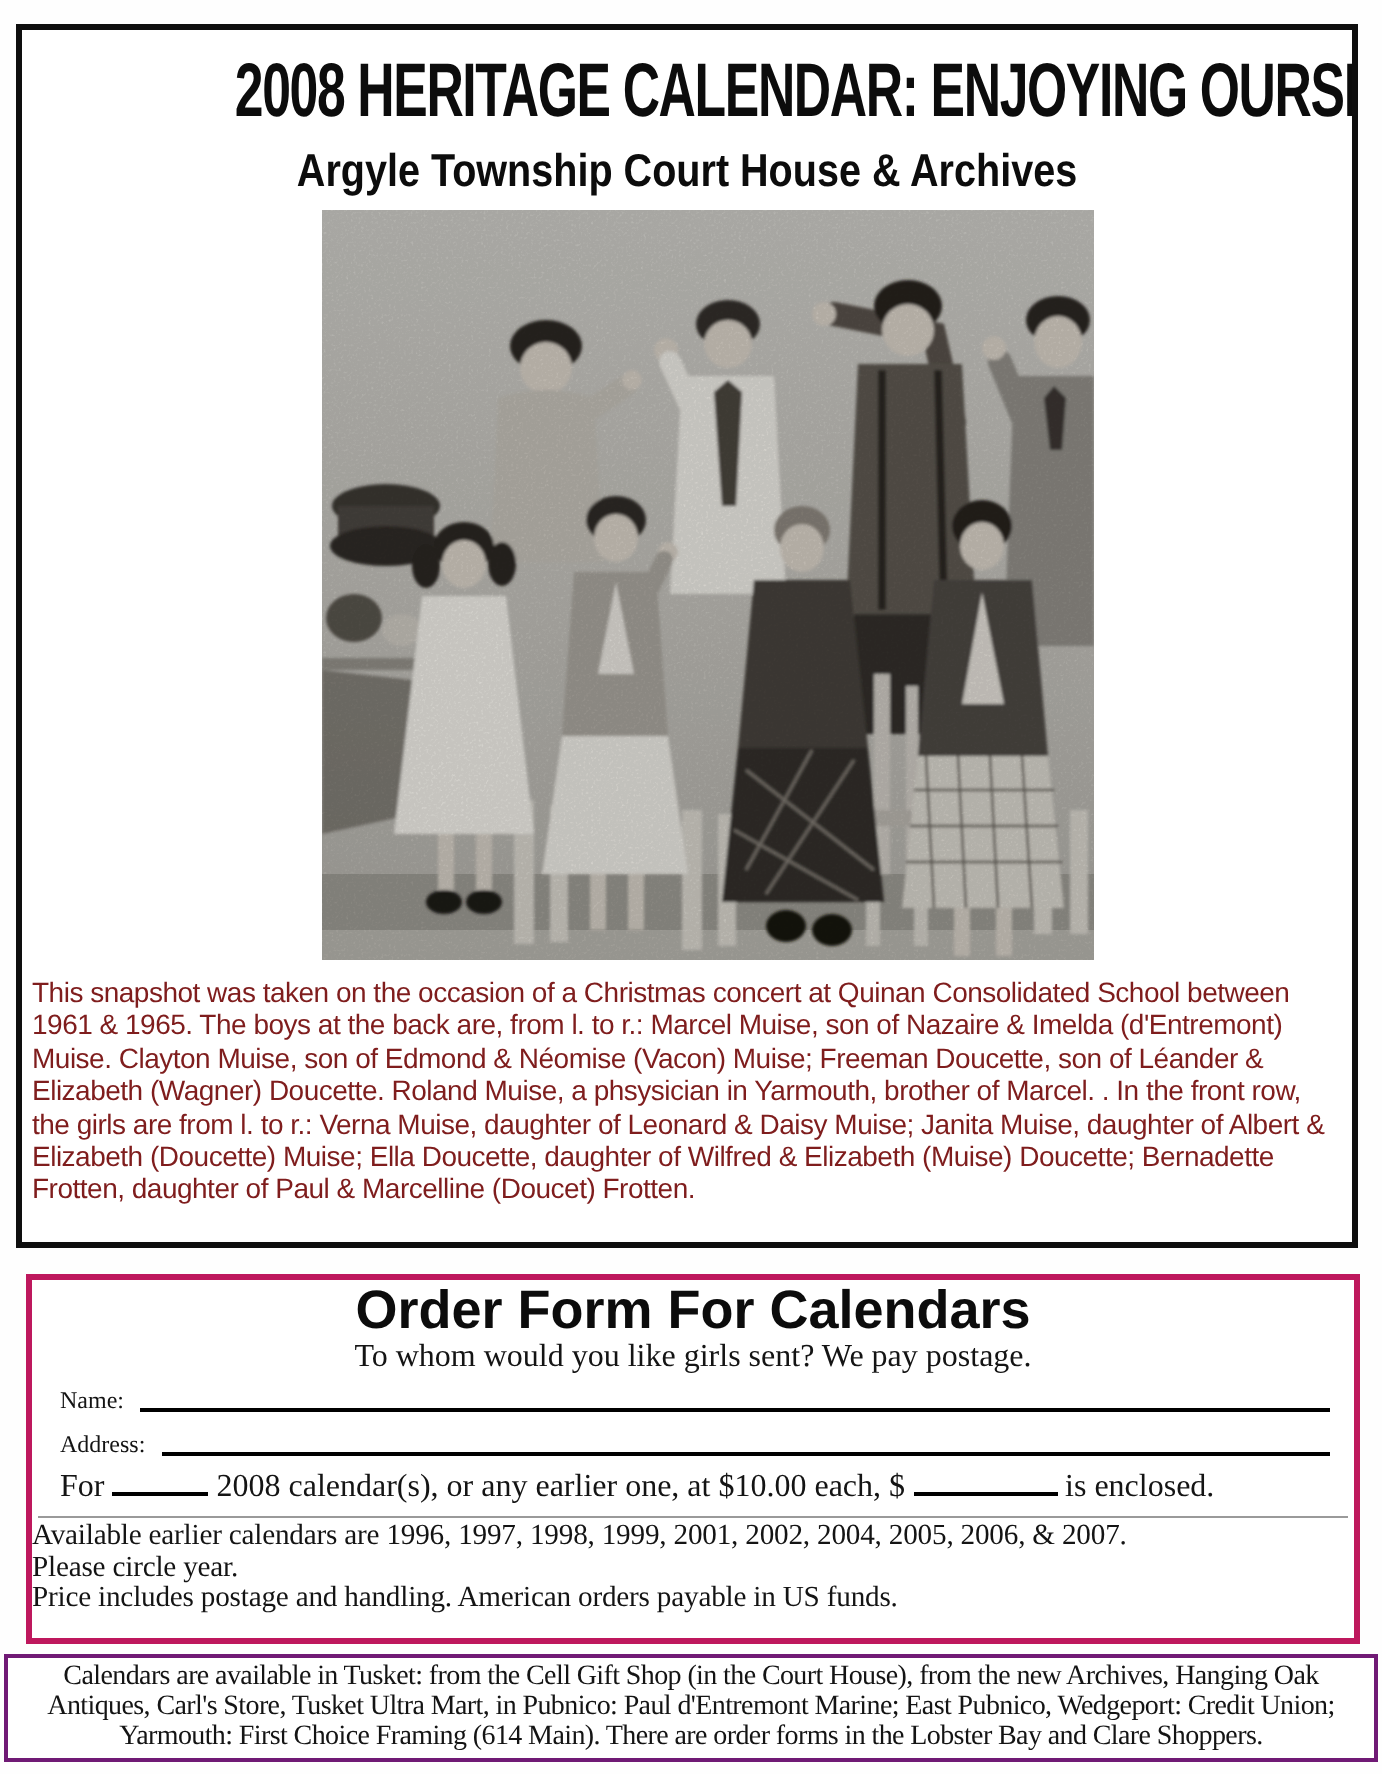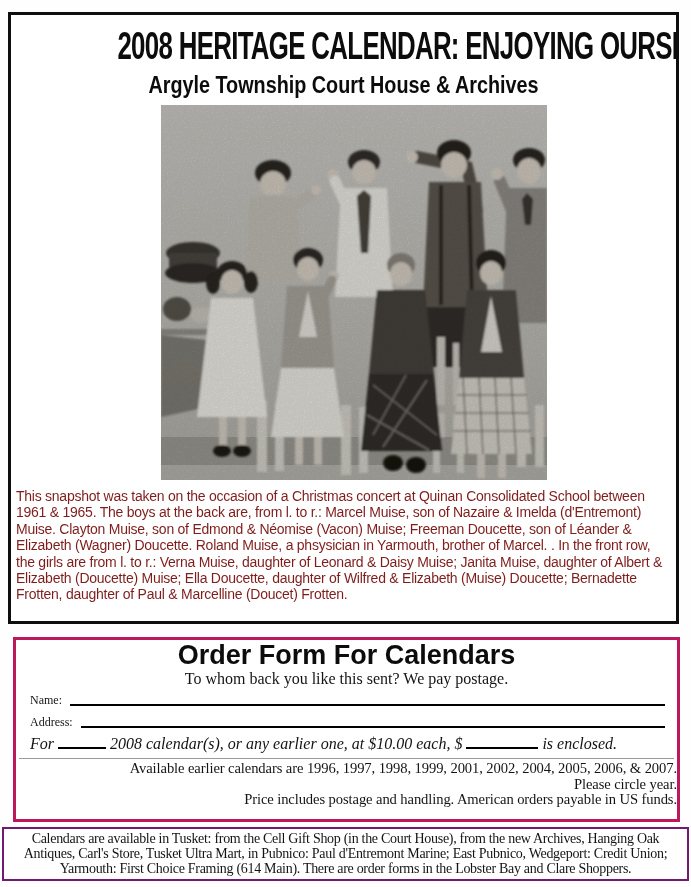--- a/index.html
+++ b/index.html
@@ -43,29 +43,29 @@
     font-size:27px; line-height:29px; color:#0c0c0c;
   }
   .of-sub { text-align:center; font-size:16px; line-height:17px; }
   .field-row {
     display:flex; align-items:center;
     margin:4px 10px 0 14px; font-size:12px; line-height:18px;
   }
   .field-row .rule {
     flex:1; border-bottom:2px solid #000; margin:0 2px 3px 8px; height:12px;
   }
-  .qty-row { margin:4px 10px 0 14px; font-size:16px; line-height:18px;font-style:italic; }
+  .qty-row { margin:4px 10px 0 14px; font-size:16px; line-height:18px; }
   .blank {
     display:inline-block; border-bottom:2px solid #000; height:11px;
     vertical-align:baseline; margin:0 4px;
   }
   .w48 { width:48px; } .w72 { width:72px; }
   .divider { border-top:1px solid #9a9a9a; margin:5px 3px 2px 3px; }
   .cline {
-    text-align:right; font-size:14.6px; line-height:15.5px;
+    text-align:left; font-size:14.6px; line-height:15.5px;
     letter-spacing:-0.1px; white-space:nowrap;
   }
   
   .footer-box {
     position:absolute; left:2px; top:827px; width:687px; height:54px;
     border:2px solid #701a75; box-sizing:border-box; overflow:hidden; background:#fff;
   }
   .footer-text {
     margin:2px 4px 0 4px; text-align:center;
     font-size:14px; line-height:15.2px; letter-spacing:-0.3px;
@@ -210,21 +210,21 @@
 
         <rect width="386" height="375" filter="url(#grain)" opacity="0.15"></rect>
       </svg>
     </div>
 
     <p class="caption">This snapshot was taken on the occasion of a Christmas concert at Quinan Consolidated School between 1961 &amp; 1965. The boys at the back are, from l. to r.: Marcel Muise, son of Nazaire &amp; Imelda (d'Entremont) Muise. Clayton Muise, son of Edmond &amp; Néomise (Vacon) Muise; Freeman Doucette, son of Léander &amp; Elizabeth (Wagner) Doucette. Roland Muise, a phsysician in Yarmouth, brother of Marcel. . In the front row, the girls are from l. to r.: Verna Muise, daughter of Leonard &amp; Daisy Muise; Janita Muise, daughter of Albert &amp; Elizabeth (Doucette) Muise; Ella Doucette, daughter of Wilfred &amp; Elizabeth (Muise) Doucette; Bernadette Frotten, daughter of Paul &amp; Marcelline (Doucet) Frotten.</p>
   </div>
 
   <div class="order-box">
     <div class="of-heading">Order Form For Calendars</div>
-    <div class="of-sub">To whom back you like this sent? We pay postage.</div>
+    <div class="of-sub">To whom would you like girls sent? We pay postage.</div>
 
     <div class="field-row">
       <span>Name:</span>
       <span class="rule"></span>
     </div>
 
     <div class="field-row">
       <span>Address:</span>
       <span class="rule"></span>
     </div>

